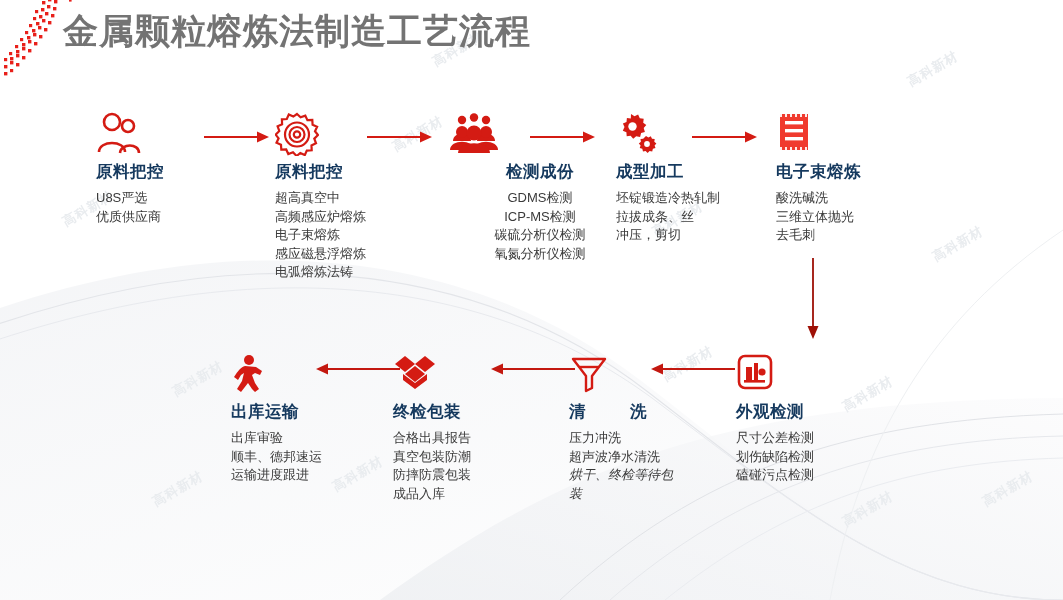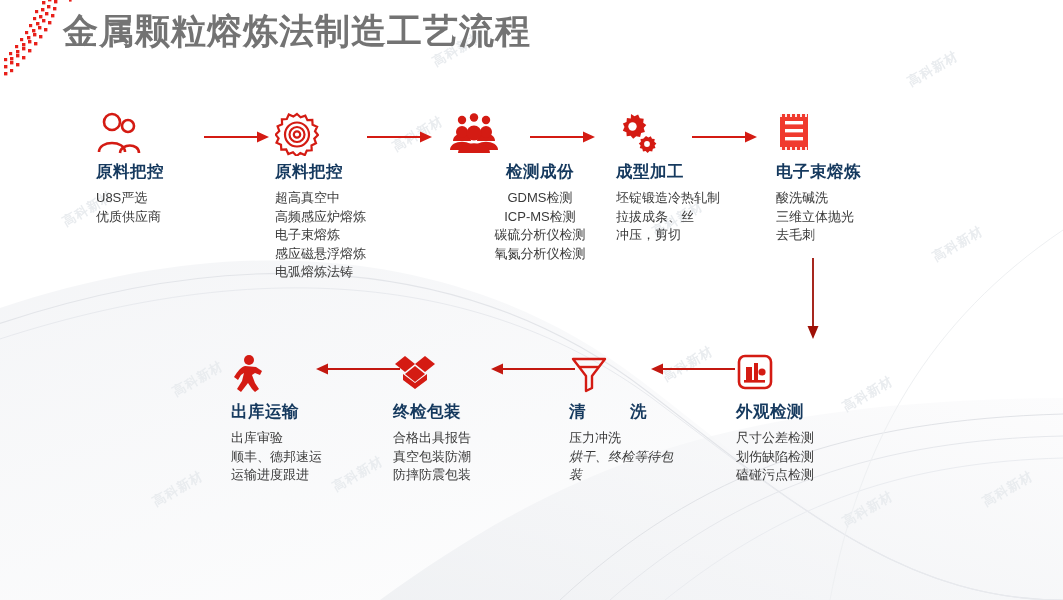--- a/index.html
+++ b/index.html
@@ -349,38 +349,40 @@
 <div class="step" style="left:569px; top:352px;">
   <svg class="step-icon" width="40" height="40" viewBox="0 0 40 40">
     <g fill="none" stroke="#d41b13" stroke-width="2.4" stroke-linejoin="round">
       <path d="M4 5 L36 5 L23 22 L23 34 L17 37 L17 22 Z"></path>
       <line x1="10" y1="13" x2="30" y2="13"></line>
     </g>
   </svg>
   <div class="step-title wide">清　洗</div>
   <div class="step-lines">
     <div class="step-line">压力冲洗</div>
+    <div class="step-line">超声波净水清洗</div>
     <div class="step-line wrap">烘干、终检等待包装</div>
   </div>
 </div>
 
 <div class="step" style="left:393px; top:352px;">
   <svg class="step-icon" width="44" height="40" viewBox="0 0 44 40">
     <g fill="#d41b13">
       <polygon points="2,10 12,2 22,10 12,18"></polygon>
       <polygon points="22,10 32,2 42,10 32,18"></polygon>
       <polygon points="12,20 22,12 32,20 22,28"></polygon>
       <polygon points="10,20 22,29 34,20 34,26 22,35 10,26"></polygon>
     </g>
   </svg>
   <div class="step-title">终检包装</div>
   <div class="step-lines">
     <div class="step-line">合格出具报告</div>
     <div class="step-line">真空包装防潮</div>
     <div class="step-line">防摔防震包装</div>
+    <div class="step-line">成品入库</div>
   </div>
 </div>
 
 <div class="step" style="left:231px; top:352px;">
   <svg class="step-icon" width="34" height="40" viewBox="0 0 34 40">
     <g fill="#d41b13">
       <circle cx="18" cy="6" r="5"></circle>
       <path d="M14 12 C10 13 7 17 5 20 L3 23 L7 26 L10 21 L13 19 L11 27 L6 35 L10 38 L17 29 L21 35 L24 38 L28 35 L24 29 L21 21 L24 19 L29 21 L31 17 L25 13 Z"></path>
     </g>
   </svg>

